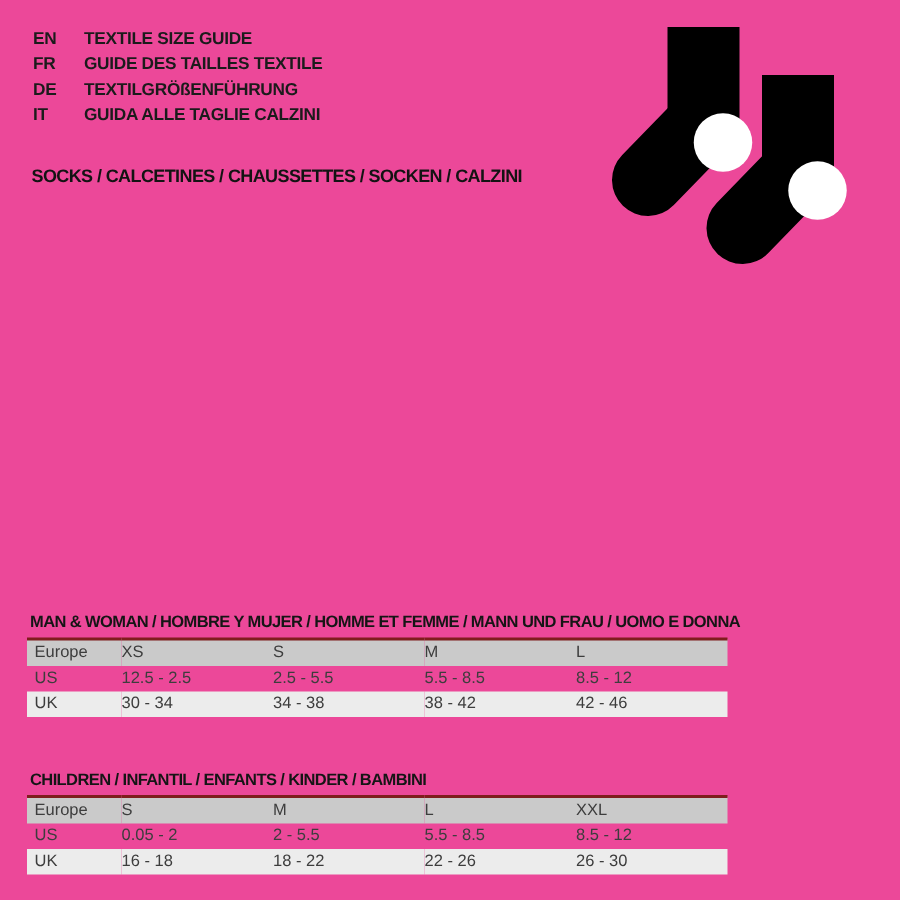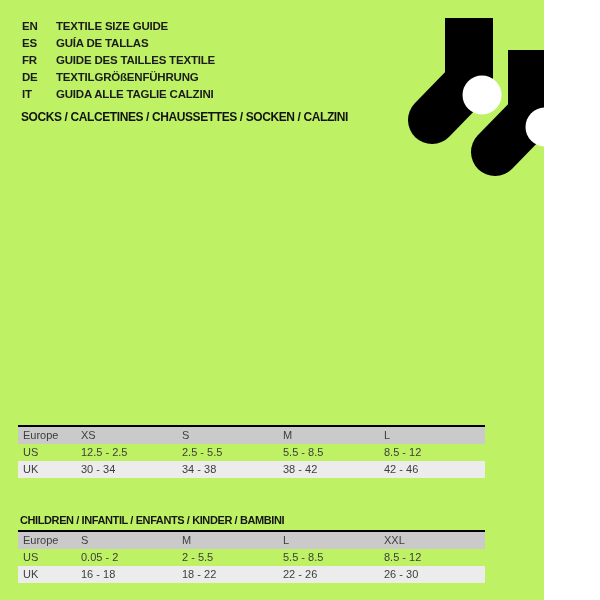--- a/index.html
+++ b/index.html
@@ -1,21 +1,21 @@
 <!DOCTYPE html>
 <html><head>
 <meta charset="utf-8">
 <style>
   html, body { margin: 0; padding: 0; }
   body { font-family: "Liberation Sans", "DejaVu Sans", sans-serif; background: #ffffff; }
   .canvas {
     position: relative;
-    width: 544px;
+    width: 600px;
     height: 600px;
-    background: #bef264;
+    background: #ec4899;
     overflow: hidden;
   }
 
   
   .lang-block {
     position: absolute;
     left: 22px;
     top: 18px;
     color: #1b1b1b;
   }
@@ -66,21 +66,21 @@
   }
   .title-adult { top: 408px; }
   .title-children { top: 513px; text-align: right; }
 
   table.size-table {
     position: absolute;
     left: 18px;
     width: 467px;
     border-collapse: collapse;
     table-layout: fixed;
-    border-top: 2px solid #000000;
+    border-top: 2px solid #7f1d1d;
     font-size: 11px;
     color: #3d3d3d;
   }
   .table-adult { top: 425px; }
   .table-children { top: 530px; }
 
   table.size-table th,
   table.size-table td {
     height: 17px;
     padding: 0;
@@ -97,23 +97,20 @@
 </head>
 <body>
 
 <div class="canvas">
 
   <div class="lang-block">
     <div class="lang-row">
       <span class="lang-code">EN</span><span class="lang-label">TEXTILE SIZE GUIDE</span>
     </div>
     <div class="lang-row">
-      <span class="lang-code">ES</span><span class="lang-label">GUÍA DE TALLAS</span>
-    </div>
-    <div class="lang-row">
       <span class="lang-code">FR</span><span class="lang-label">GUIDE DES TAILLES TEXTILE</span>
     </div>
     <div class="lang-row">
       <span class="lang-code">DE</span><span class="lang-label">TEXTILGRÖßENFÜHRUNG</span>
     </div>
     <div class="lang-row">
       <span class="lang-code">IT</span><span class="lang-label">GUIDA ALLE TAGLIE CALZINI</span>
     </div>
   </div>
 
@@ -121,20 +118,21 @@
 
   <svg class="socks-icon" viewBox="0 0 170 170" xmlns="http://www.w3.org/2000/svg" aria-hidden="true">
     <g id="sock">
       <rect x="40" y="10" width="48" height="72" fill="#000000"></rect>
       <line x1="62" y1="76" x2="27" y2="112" stroke="#000000" stroke-width="48" stroke-linecap="round"></line>
       <circle cx="77" cy="87" r="19.5" fill="#ffffff"></circle>
     </g>
     <use href="#sock" x="63" y="32"></use>
   </svg>
 
+  <div class="table-title title-adult">MAN &amp; WOMAN / HOMBRE Y MUJER / HOMME ET FEMME / MANN UND FRAU / UOMO E DONNA</div>
   <table class="size-table table-adult">
     <colgroup>
         <col style="width:63px">
         <col>
         <col>
         <col>
         <col>
       </colgroup>
     <thead>
       <tr>

